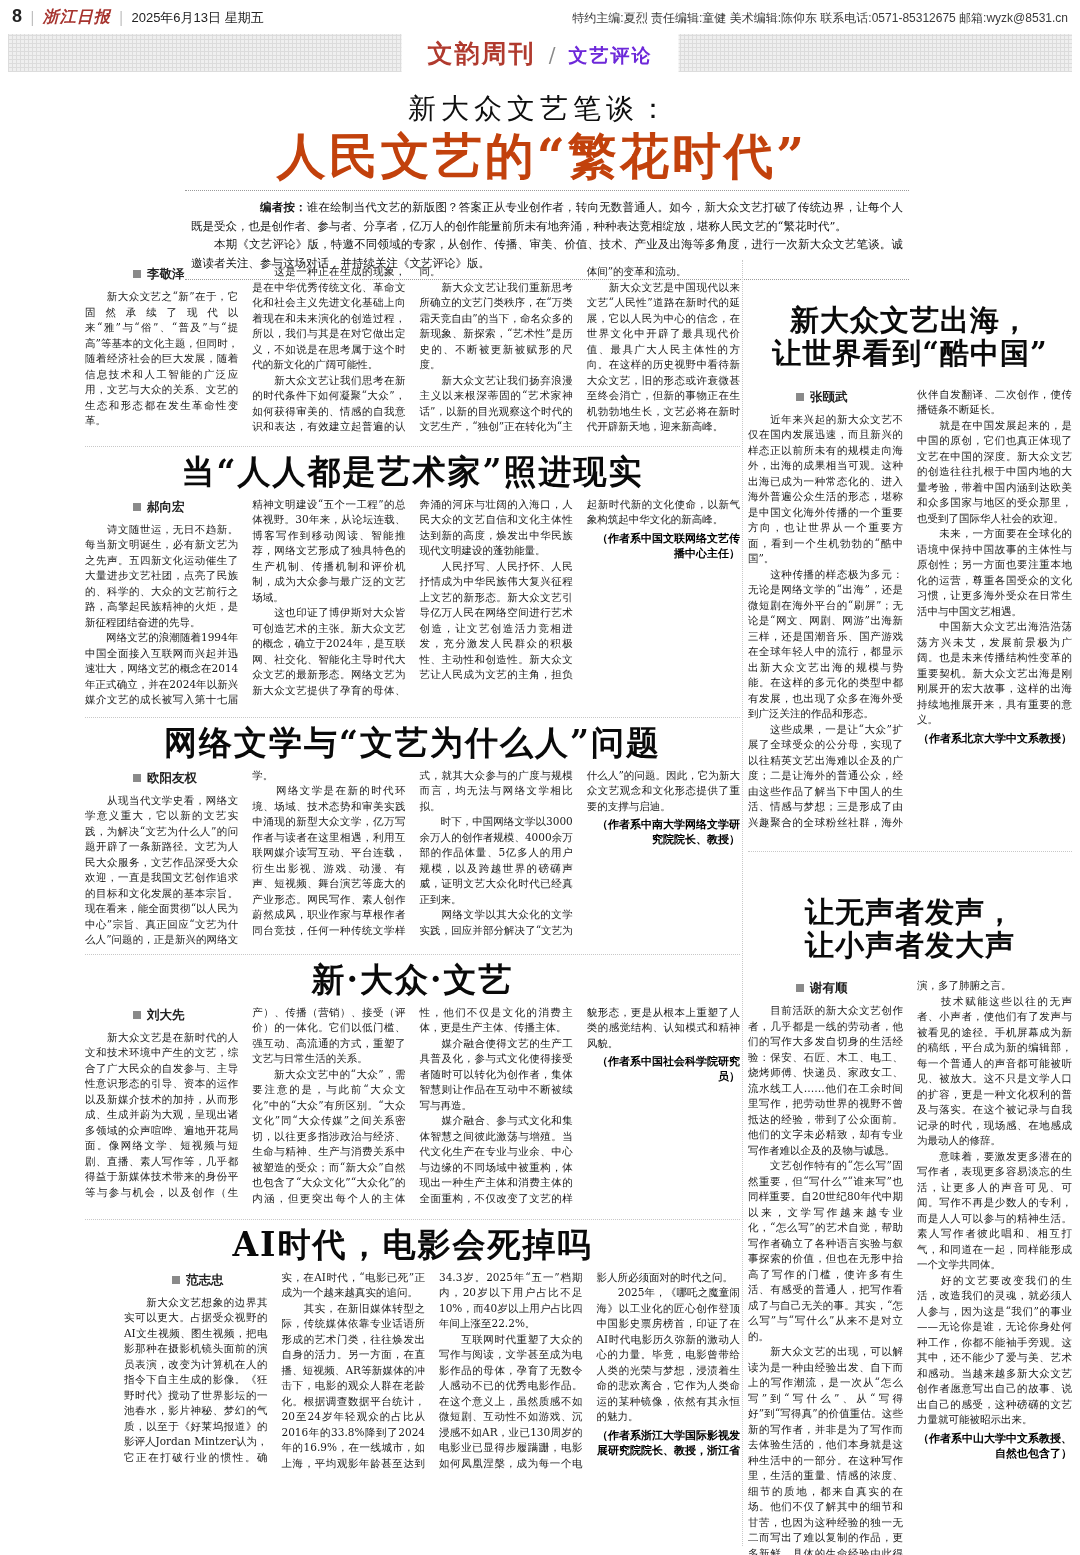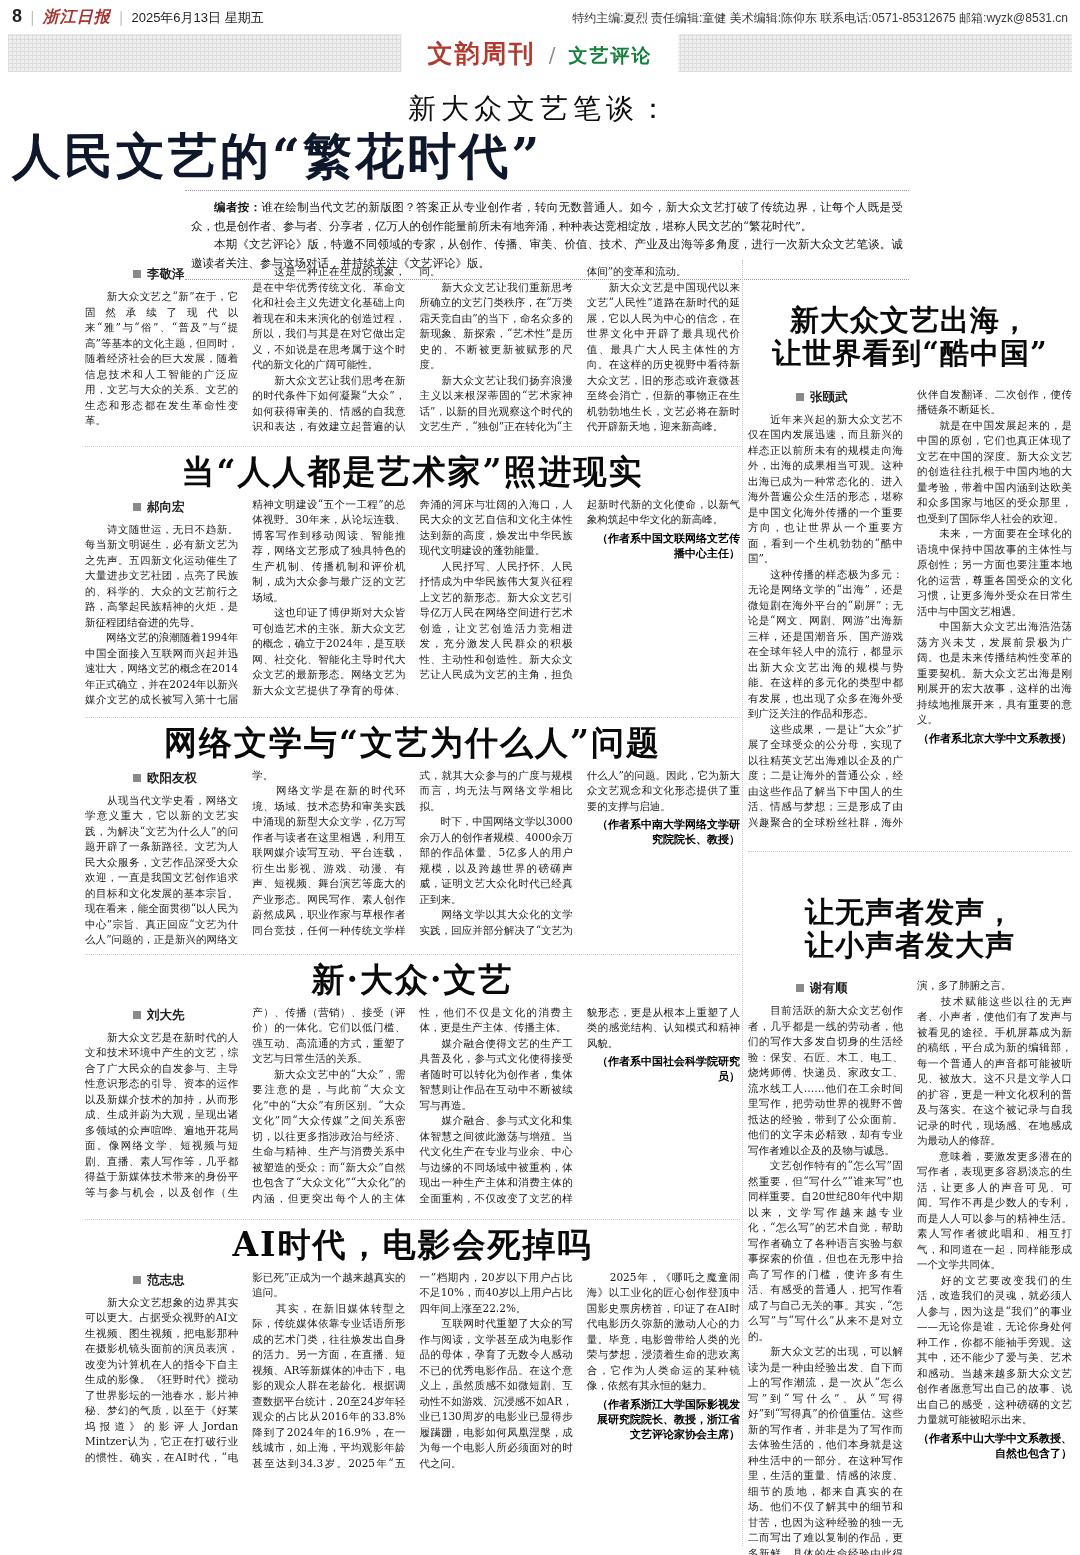--- a/index.html
+++ b/index.html
@@ -15,32 +15,32 @@
   .m-date{font-size:13px;color:#222;font-family:"Liberation Sans",sans-serif;}
   .m-right{font-size:12px;color:#3a3a3a;font-family:"Liberation Sans",sans-serif;}
   
   .band{position:absolute;top:34px;left:8px;right:8px;height:38px;background:#efefef;
         background-image:repeating-linear-gradient(0deg,#dcdcdc 0 1px,transparent 1px 4px),
                          repeating-linear-gradient(90deg,#dcdcdc 0 1px,transparent 1px 4px);}
   .band-label{position:absolute;left:50%;top:50%;transform:translate(-50%,-50%);
               background:#fff;padding:3px 26px;white-space:nowrap;}
   .band-main{font-size:25px;font-weight:800;color:#b03a2e;letter-spacing:2px;}
   .band-sep{font-size:20px;color:#888;margin:0 8px;}
-  .band-sub{font-size:19px;font-weight:700;color:#15803d;letter-spacing:2px;}
+  .band-sub{font-size:19px;font-weight:700;color:#6d28d9;letter-spacing:2px;}
   
   .kicker{position:absolute;top:90px;left:0;right:0;text-align:center;
           font-size:28px;letter-spacing:5px;color:#0f0f0f;}
-  .main-title{position:absolute;top:124px;left:12px;right:0;margin:0;
-              font-size:49px;font-weight:800;letter-spacing:3px;color:#0f172a;}
+  .main-title{position:absolute;top:124px;left:4px;right:0;margin:0;text-align:center;
+              font-size:49px;font-weight:800;letter-spacing:3px;color:#c2410c;}
   
   .editor-note{position:absolute;top:190px;left:185px;width:712px;
                border-top:1px dotted #9a9a9a;border-bottom:1px dotted #9a9a9a;
                padding:7px 6px 6px 6px;}
   .en-p{margin:0;font-size:11.5px;line-height:1.62;text-align:justify;color:#141414;text-indent:2em;}
-  .en-label{font-weight:800;}
+  .en-label{font-weight:800;margin-left:46px;}
   
   .left-stack{position:absolute;left:85px;top:264px;width:655px;}
   .right-stack{position:absolute;left:748px;top:260px;width:324px;}
   .vdiv{position:absolute;left:742px;top:260px;height:1286px;border-left:1px dotted #c8c8c8;}
   .hsep{border-top:1px dotted #c8c8c8;margin:6px 0;}
   
   .art-title{margin:0 0 6px 0;text-align:center;font-weight:800;color:#0a0a0a;
              font-size:33px;letter-spacing:2px;line-height:1.15;}
   .art-title.small{font-size:29px;letter-spacing:1px;margin-top:44px;}
   .art-body{column-fill:auto;overflow:hidden;}
@@ -140,21 +140,21 @@
 　　媒介融合使得文艺的生产工具普及化，参与式文化使得接受者随时可以转化为创作者，集体智慧则让作品在互动中不断被续写与再造。
 　　媒介融合、参与式文化和集体智慧之间彼此激荡与增殖。当代文化生产在专业与业余、中心与边缘的不同场域中被重构，体现出一种生产主体和消费主体的全面重构，不仅改变了文艺的样貌形态，更是从根本上重塑了人类的感觉结构、认知模式和精神风貌。</div>
         <div class="attr">（作者系中国社会科学院研究员）</div>
       </div>
     </section>
 
     <div class="hsep"></div>
 
     <section class="art">
       <h2 class="art-title">AI时代，电影会死掉吗</h2>
-      <div class="art-body cols4" style="height:202px;">
+      <div class="art-body cols4" style="height:202px;margin-left:39px;">
         <div class="byline"><span class="byline-marker"></span><span>范志忠</span></div>
         <div class="body-text">　　新大众文艺想象的边界其实可以更大。占据受众视野的AI文生视频、图生视频，把电影那种在摄影机镜头面前的演员表演，改变为计算机在人的指令下自主生成的影像。《狂野时代》搅动了世界影坛的一池春水，影片神秘、梦幻的气质，以至于《好莱坞报道》的影评人Jordan Mintzer认为，它正在打破行业的惯性。确实，在AI时代，“电影已死”正成为一个越来越真实的追问。
 　　其实，在新旧媒体转型之际，传统媒体依靠专业话语所形成的艺术门类，往往焕发出自身的活力。另一方面，在直播、短视频、AR等新媒体的冲击下，电影的观众人群在老龄化。根据调查数据平台统计，20至24岁年轻观众的占比从2016年的33.8%降到了2024年的16.9%，在一线城市，如上海，平均观影年龄甚至达到34.3岁。2025年“五一”档期内，20岁以下用户占比不足10%，而40岁以上用户占比四年间上涨至22.2%。
 　　互联网时代重塑了大众的写作与阅读，文学甚至成为电影作品的母体，孕育了无数令人感动不已的优秀电影作品。在这个意义上，虽然质感不如微短剧、互动性不如游戏、沉浸感不如AR，业已130周岁的电影业已显得步履蹒跚，电影如何凤凰涅槃，成为每一个电影人所必须面对的时代之问。
 　　2025年，《哪吒之魔童闹海》以工业化的匠心创作登顶中国影史票房榜首，印证了在AI时代电影历久弥新的激动人心的力量。毕竟，电影曾带给人类的光荣与梦想，浸渍着生命的悲欢离合，它作为人类命运的某种镜像，依然有其永恒的魅力。</div>
         <div class="attr">（作者系浙江大学国际影视发展研究院院长、教授，浙江省文艺评论家协会主席）</div>
       </div>
     </section>
 
   </div>

